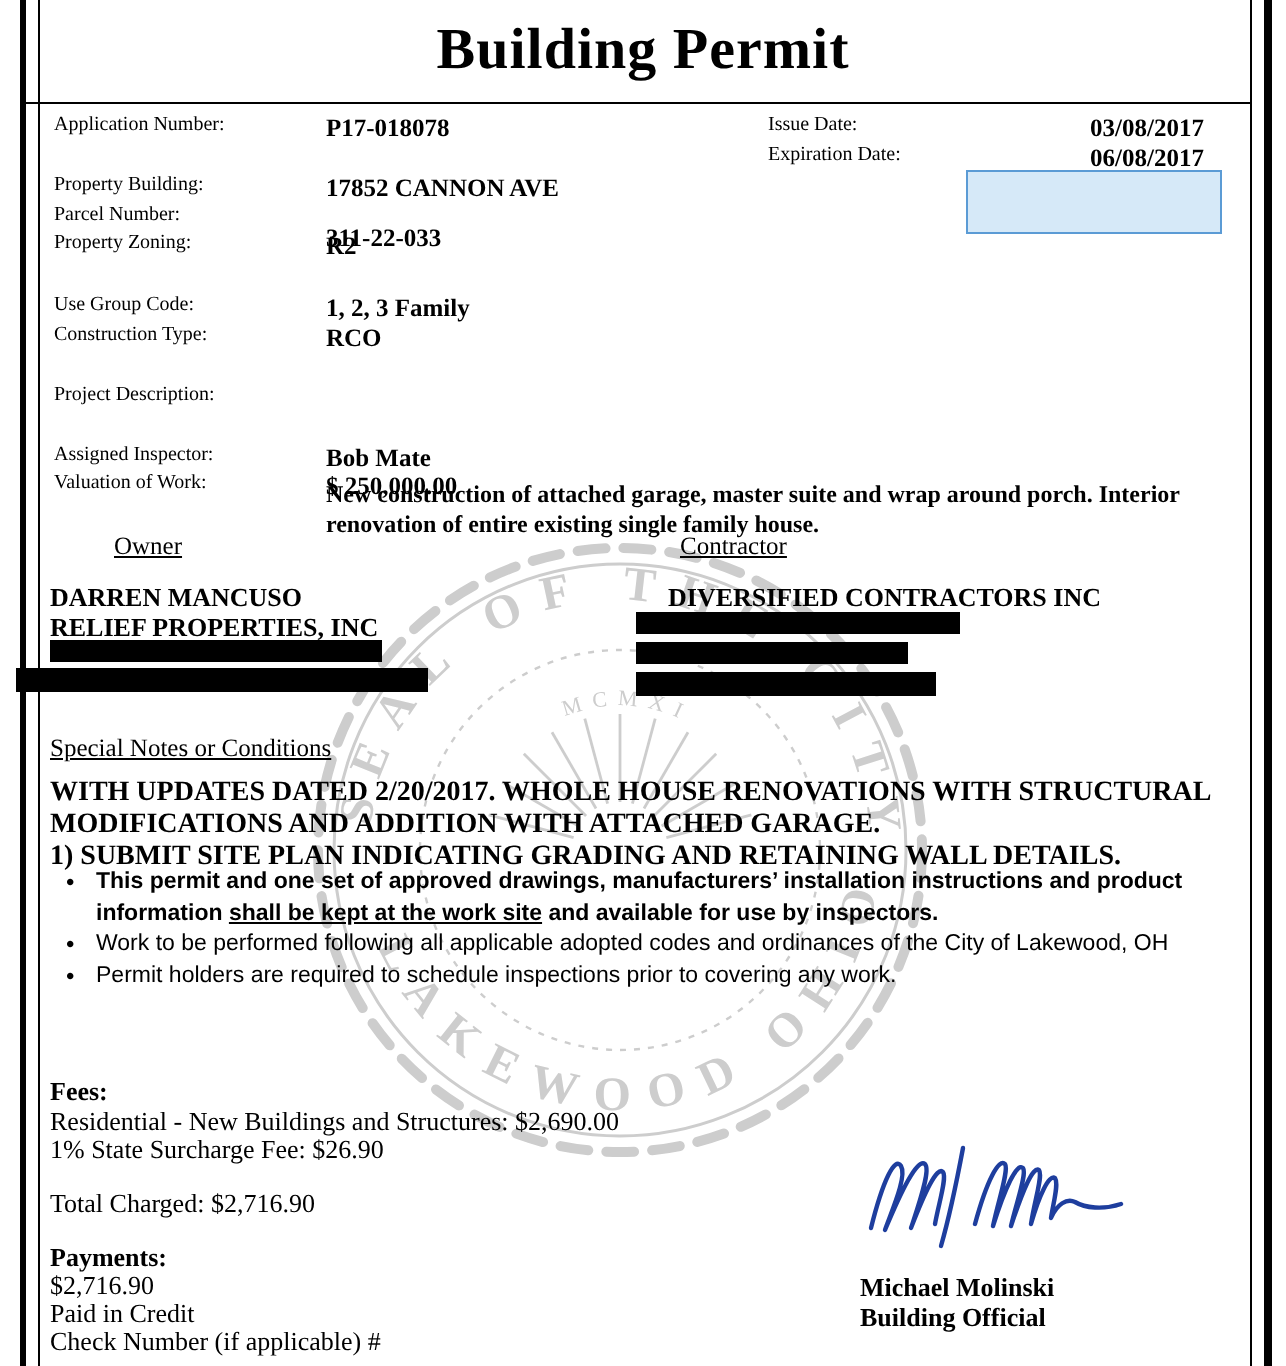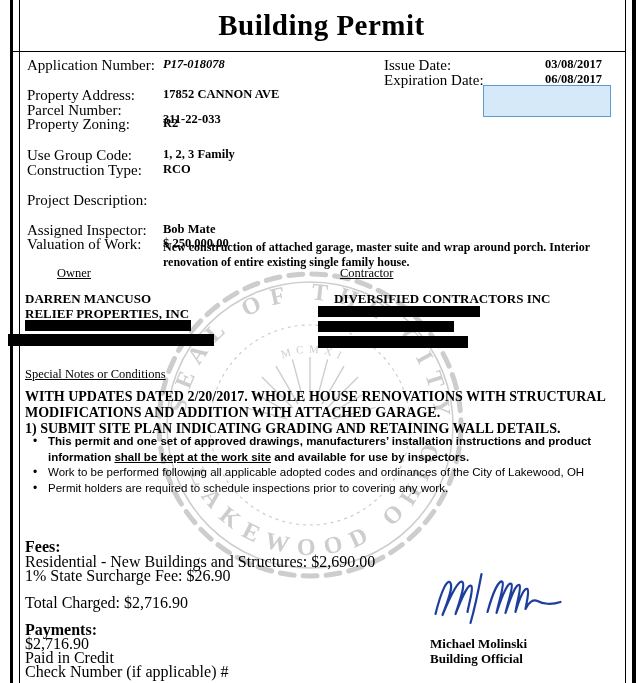--- a/index.html
+++ b/index.html
@@ -2,39 +2,39 @@
 <html style="--highlight-fill: #d6e9f8; --highlight-border: #5b9bd5; --signature-ink: #1e3e9e; --seal-gray: #cdcdcd; --redaction: #000000;"><head>
 <meta charset="utf-8">
 <style>
   html,body{margin:0;padding:0;background:#fff;}
   body{width:643px;height:683px;position:relative;overflow:hidden;
        font-family:"Liberation Serif",serif;color:#000;}
   .vline{position:absolute;top:0;height:683px;background:#000;}
   .rule{position:absolute;height:1px;background:#000;}
   .title{position:absolute;top:9px;left:0;width:643px;text-align:center;
          font-size:29px;font-weight:bold;letter-spacing:.5px;}
-  .lab{position:absolute;font-size:15px;white-space:nowrap;font-family:Liberation Serif, serif;}
+  .lab{position:absolute;font-size:10px;white-space:nowrap;font-family:Liberation Serif, serif;}
   .val{position:absolute;font-size:12.5px;font-weight:bold;white-space:nowrap;}
   .wrapval{position:absolute;font-size:12px;font-weight:bold;line-height:15px;white-space:normal;margin-top:48px;}
   .dateval{position:absolute;font-size:12.5px;font-weight:bold;text-align:right;width:82px;left:520px;}
   .hl-box{position:absolute;left:483px;top:85px;width:126px;height:30px;
           background:var(--highlight-fill,#d6e9f8);border:1.5px solid var(--highlight-border,#5b9bd5);}
   .party-h{position:absolute;font-size:12.5px;text-decoration:underline;}
   .party-n{position:absolute;font-size:13px;font-weight:bold;white-space:nowrap;}
   .redact{position:absolute;background:var(--redaction,#000);z-index:3;}
   .sn-head{position:absolute;left:25px;top:367px;font-size:12.5px;text-decoration:underline;}
   .sn-body{position:absolute;left:25px;top:389px;width:600px;font-size:14px;
            font-weight:bold;line-height:15.8px;}
   .bullets{position:absolute;left:48px;top:434px;width:582px;margin:0;padding:0;
            font-family:"Liberation Sans",sans-serif;font-size:11.5px;line-height:15.5px;}
   .bullets li{list-style:none;position:relative;}
   .bullets li::before{content:"\2022";position:absolute;left:-15px;top:0;font-size:12px;}
   .b-bold{font-weight:bold;}
   .b-underline{font-weight:bold;text-decoration:underline;}
-  .fee{position:absolute;left:25px;font-size:16px;white-space:nowrap;}
+  .fee{position:absolute;left:25px;font-size:13px;white-space:nowrap;}
   .fee-h{font-weight:bold;}
   .sig-name{position:absolute;left:430px;font-size:13px;font-weight:bold;}
   .seal-svg{position:absolute;left:150px;top:265px;z-index:0;}
   .seal-stroke{stroke:var(--seal-gray,#ccc);fill:none;}
   .seal-text{fill:var(--seal-gray,#ccc);font-family:"Liberation Serif",serif;
              font-weight:bold;font-size:24px;letter-spacing:10px;}
   .seal-text-sm{fill:var(--seal-gray,#ccc);font-family:"Liberation Serif",serif;
              font-size:11px;letter-spacing:5px;}
   .sig-svg{position:absolute;left:420px;top:568px;z-index:1;}
   .sig-path{stroke:var(--signature-ink,#1e3e9e);fill:none;stroke-width:2.2;
@@ -79,23 +79,23 @@
 
 <div class="vline" style="left:10px;width:3px;"></div>
 <div class="vline" style="left:19px;width:1px;"></div>
 <div class="vline" style="left:625px;width:1px;"></div>
 <div class="vline" style="left:632px;width:4px;"></div>
 
 <div class="title content">Building Permit</div>
 <div class="rule" style="left:10px;top:51px;width:615px;"></div>
 
 <span class="lab content" style="left:27px;top:57px;">Application Number:</span>
-<span class="val content" style="left:163px;top:57px;font-style:italic;">P17-018078</span>
+<span class="val content" style="left:163px;top:57px;">P17-018078</span>
 
-<span class="lab content" style="left:27px;top:87px;">Property Address:</span>
+<span class="lab content" style="left:27px;top:87px;">Property Building:</span>
 <span class="val content" style="left:163px;top:87px;">17852 CANNON AVE</span>
 
 <span class="lab content" style="left:27px;top:102px;">Parcel Number:</span>
 <span class="val content" style="left:163px;top:112px;">311-22-033</span>
 
 <span class="lab content" style="left:27px;top:116px;">Property Zoning:</span>
 <span class="val content" style="left:163px;top:116px;">R2</span>
 
 <span class="lab content" style="left:384px;top:57px;">Issue Date:</span>
 <span class="dateval content" style="top:57px;">03/08/2017</span>

